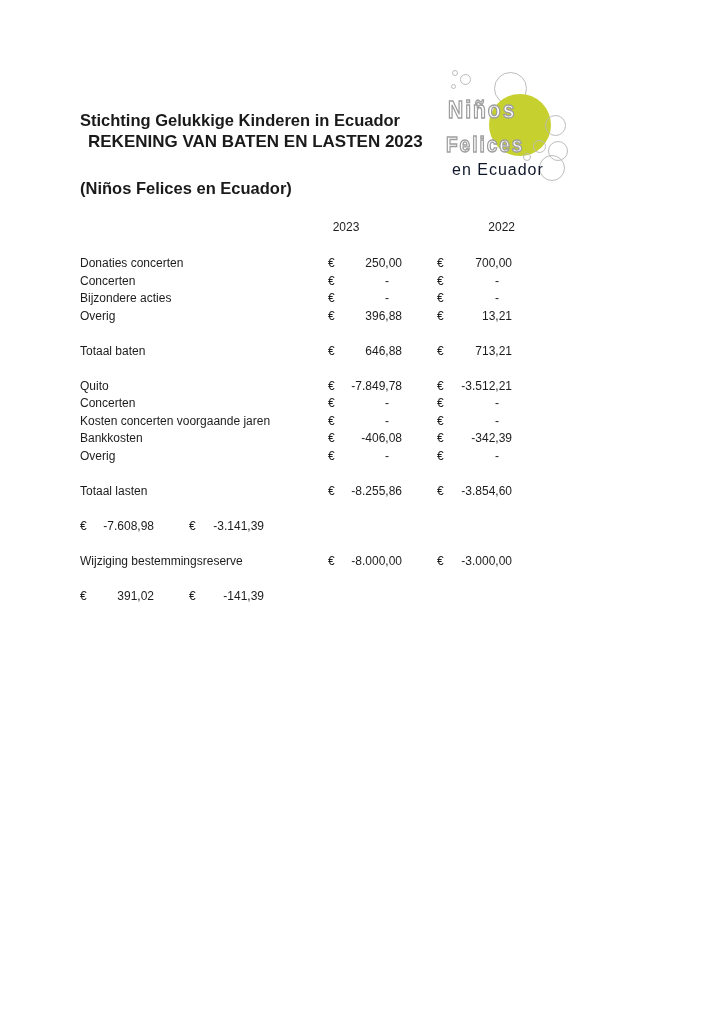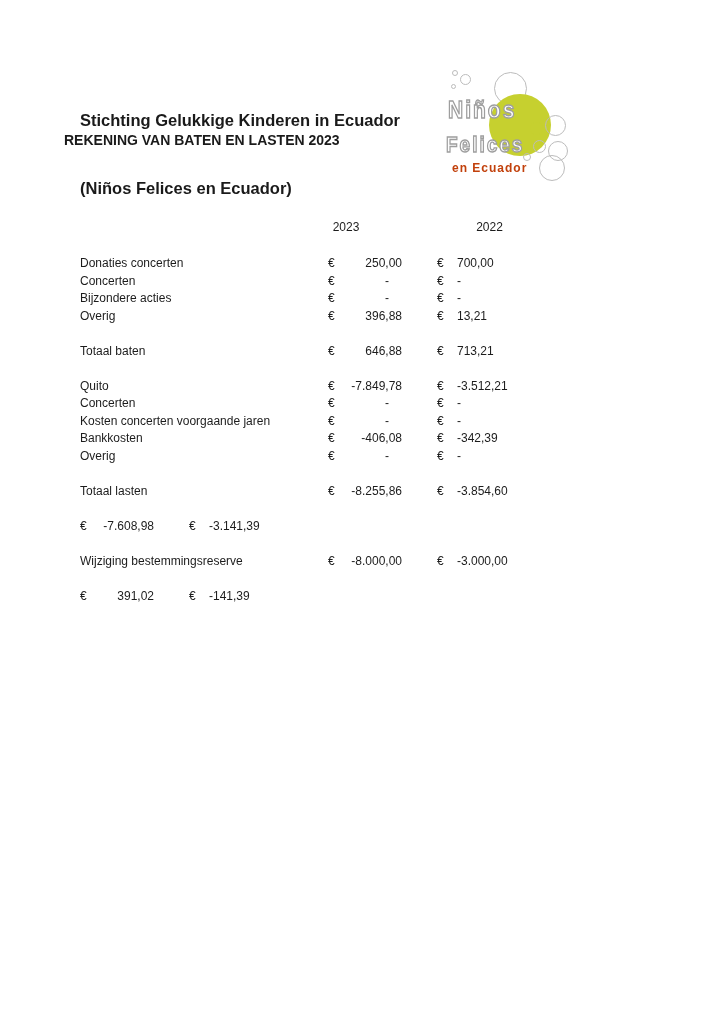--- a/index.html
+++ b/index.html
@@ -1,45 +1,45 @@
 <!DOCTYPE html>
 <html><head>
 <meta charset="utf-8">
 <style>
   * { margin:0; padding:0; box-sizing:border-box; }
   html,body { width:724px; height:1024px; background:#ffffff; overflow:hidden; }
   body { font-family:"Liberation Sans","DejaVu Sans",sans-serif; color:#1c1c1c; position:relative; }
 
   .doc-header { position:absolute; left:80px; top:64px; }
   .doc-title { font-size:16.5px; font-weight:bold; line-height:24px; color:#1a1a1a;margin-top:44px; }
-  .doc-subtitle { position:absolute; left:64px; top:132px; font-size:14px; font-weight:bold; color:#1a1a1a; }
+  .doc-subtitle { position:absolute; left:88px; top:132px; font-size:17px; font-weight:bold; color:#1a1a1a; }
 
   
   .logo { position:absolute; left:444px; top:60px; width:125px; height:122px; }
   .bubble { position:absolute; border:1px solid #bcbcbc; border-radius:50%; background:transparent; }
   .bubble.filled { background:#c6d02f; border:none; }
   .logo-word { position:absolute; font-weight:bold; color:#fefefe;
                -webkit-text-stroke:1.2px #9e9e9e; letter-spacing:2px;
                transform:scaleY(1.15); transform-origin:left top; white-space:nowrap; }
   .logo-word1 { left:4px; top:36px; font-size:21px; }
   .logo-word2 { left:2px; top:72px; font-size:19px; }
-  .logo-word3 { position:absolute; left:8px; top:101px; font-size:12px; font-weight:bold;
-                color:#c2410c; letter-spacing:1px; white-space:nowrap; }
+  .logo-word3 { position:absolute; left:8px; top:101px; font-size:16px; font-weight:normal;
+                color:#0f172a; letter-spacing:1px; white-space:nowrap; }
 
   
   .fintable { position:absolute; left:80px; top:218px; width:435px; font-size:12px; }
   .row { display:flex; align-items:center; height:17.5px; }
   .row.header-row { height:18px; margin-bottom:18.5px;gap:26px; }
   .row.gap { margin-top:17.5px; }
   .row.bold { font-weight:normal; }
   .lbl { width:248px; white-space:nowrap; }
   .eur { width:20px; }
   .val { width:54px; text-align:right; white-space:nowrap; }
   .sp  { width:35px; }
-  .val2 { width:55px; text-align:left; white-space:nowrap; }
+  .val2 { width:55px; text-align:right; white-space:nowrap; }
   .dash { padding-right:13px; }
 </style>
 </head>
 <body>
 
 <div class="doc-header">
   <div class="doc-title">Stichting Gelukkige Kinderen in Ecuador</div>
   <div class="doc-title">(Niños Felices en Ecuador)</div>
 </div>
 <div class="doc-subtitle">REKENING VAN BATEN EN LASTEN 2023</div>

